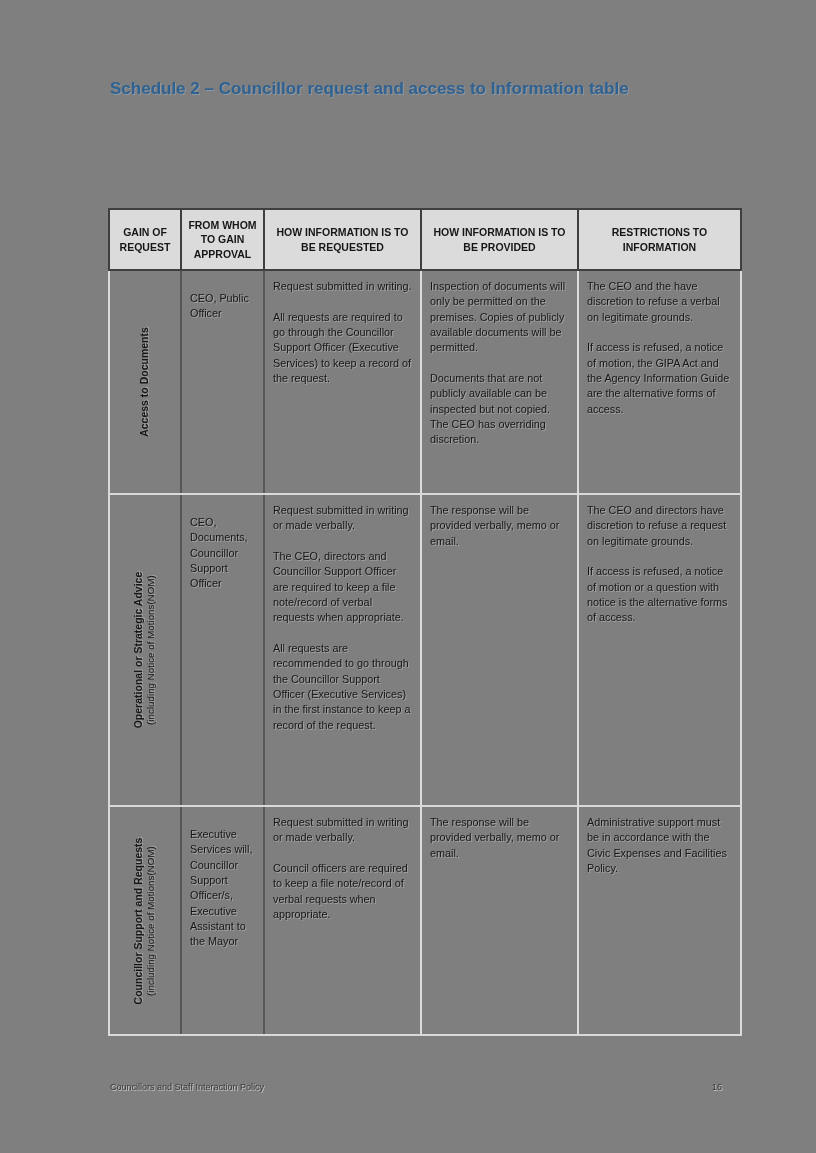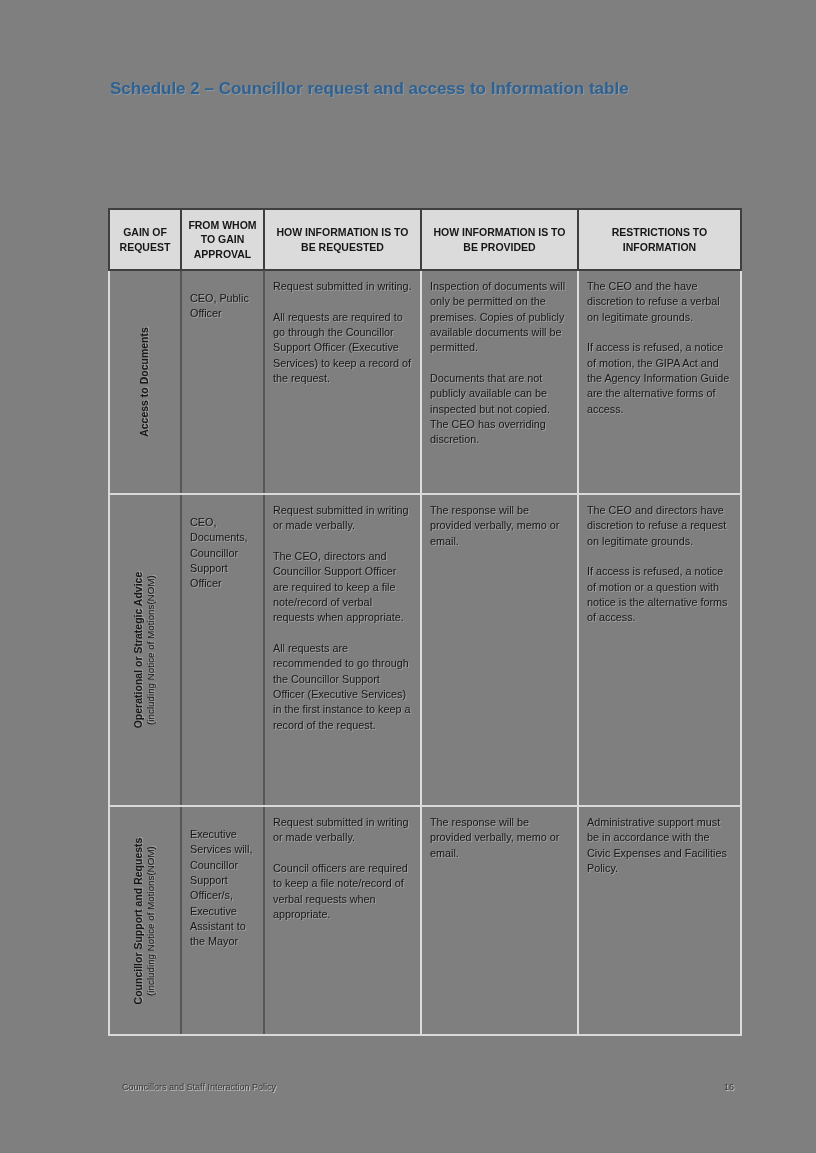--- a/index.html
+++ b/index.html
@@ -91,21 +91,20 @@
   .footer {
     position: absolute;
     left: 110px; top: 1082px;
     width: 630px;
     display: flex;
     justify-content: space-between;
     align-items: baseline;
     font-size: 9px;
     color: #3a3a3a;
     text-shadow: 1px 1px 0 rgba(255,255,255,0.55);
-    margin-left: 12px;
   }
   .footer .pagenum { padding-right: 18px; }
 </style>
 </head>
 <body>
 
 <div class="page">
 
   <h1 class="doc-title">Schedule 2 – Councillor request and access to Information table</h1>
 

